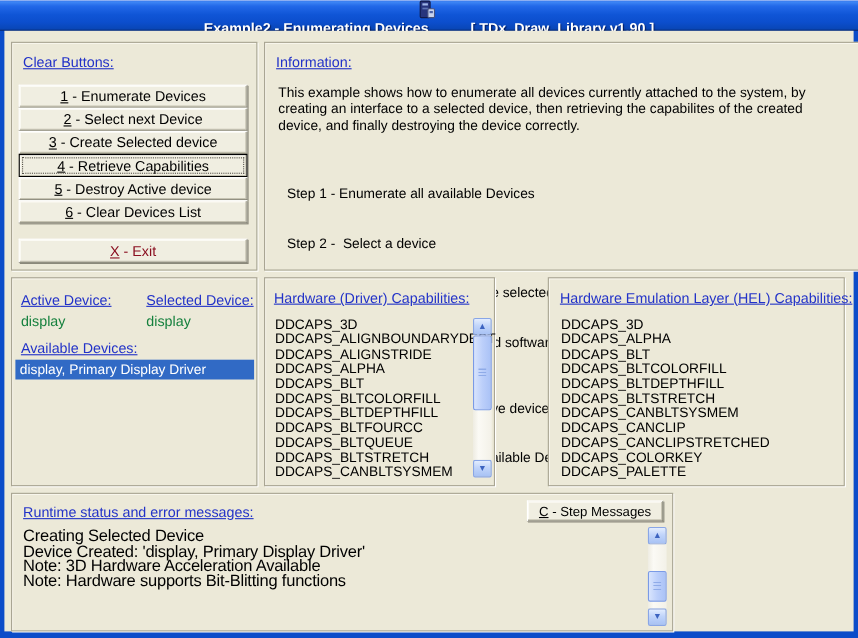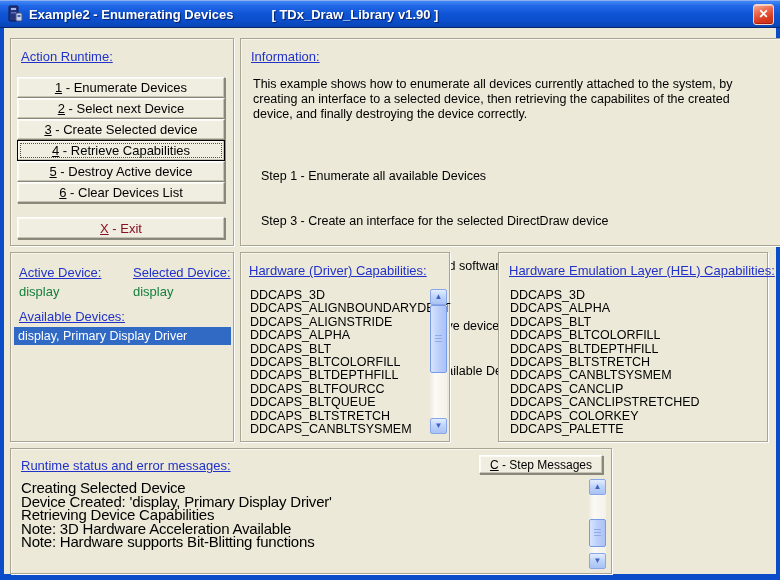--- a/index.html
+++ b/index.html
@@ -5,21 +5,21 @@
   * { margin:0; padding:0; box-sizing:border-box; }
   html,body { width:780px; height:580px; background:#d8d4c8; font-family:"Liberation Sans", sans-serif; }
 
   .window { position:absolute; left:0; top:0; width:780px; height:580px;
     background:#0b4cc9; overflow:hidden; }
 
   
   .titlebar { position:absolute; left:0; top:0; width:780px; height:28px;
     background:linear-gradient(180deg,#2a63e2 0%,#3f87f5 6%,#2268e8 20%,#0f55d6 48%,#0c4ecd 72%,#0947b9 92%,#0a3d9e 100%);
     box-shadow: inset 0 1px 0 rgba(255,255,255,.45), inset 0 -1px 0 rgba(0,0,30,.35);
-    display:flex; align-items:center; padding:0 6px; }
+    display:flex; align-items:center; padding:0 6px;flex-direction:column; }
   .app-icon { width:18px; height:18px; margin-right:5px; flex:0 0 auto; }
   .title-text { color:#fff; font-weight:bold; font-size:13px; text-shadow:1px 1px 1px rgba(0,0,40,.6); white-space:pre; }
   .title-right { margin-left:38px; }
   .close-btn { margin-left:auto; width:21px; height:21px; border-radius:3px;
     background:linear-gradient(160deg,#f7b09a 0%,#ec6a4e 35%,#d83a1e 70%,#c5321a 100%);
     border:1px solid #f0d8c8; box-shadow: inset 0 1px 0 rgba(255,255,255,.55), inset 0 -1px 0 rgba(120,0,0,.45);
     color:#fff; font-size:12px; font-weight:bold; line-height:19px; text-align:center; cursor:pointer; }
 
   .client { position:absolute; left:4px; top:28px; width:772px; height:546px; background:#ece9d8; }
 
@@ -81,35 +81,36 @@
       <rect x="10" y="8" width="6" height="8" rx="1" fill="#c8d4ee" stroke="#46527e"></rect>
       <rect x="11.5" y="10" width="3" height="2" fill="#4a62a8"></rect>
     </svg>
     <span class="title-text"><span>Example2 - Enumerating Devices</span><span class="title-right">[ TDx_Draw_Library v1.90 ]</span></span>
     <div class="close-btn"><span>✕</span></div>
   </div>
 
   <div class="client">
 
     <div class="panel" style="left:6px; top:10px; width:224px; height:208px;">
-      <div class="lbl" style="position:absolute; left:10px; top:10px;">Action Runtime:</div>
+      <div class="lbl" style="position:absolute; left:10px; top:10px;">Clear Buttons:</div>
       <div class="btn" style="left:6px; top:38px;  width:208px; height:21px;"><span class="u">1</span><span> - Enumerate Devices</span></div>
       <div class="btn" style="left:6px; top:59px;  width:208px; height:21px;"><span class="u">2</span><span> - Select next Device</span></div>
       <div class="btn" style="left:6px; top:80px;  width:208px; height:21px;"><span class="u">3</span><span> - Create Selected device</span></div>
       <div class="btn focused" style="left:6px; top:101px; width:208px; height:21px;"><span class="u">4</span><span> - Retrieve Capabilities</span></div>
       <div class="btn" style="left:6px; top:122px; width:208px; height:21px;"><span class="u">5</span><span> - Destroy Active device</span></div>
       <div class="btn" style="left:6px; top:143px; width:208px; height:21px;"><span class="u">6</span><span> - Clear Devices List</span></div>
       <div class="btn exit" style="left:6px; top:178px; width:208px; height:22px;"><span class="u">X</span><span> - Exit</span></div>
     </div>
 
     <div class="panel" style="left:236px; top:10px; width:572px; height:208px;">
       <div class="lbl" style="position:absolute; left:10px; top:10px;">Information:</div>
       <div class="memo-text">This example shows how to enumerate all devices currently attached to the system, by creating an interface to a selected device, then retrieving the capabilites of the created device, and finally destroying the device correctly.</div>
       <div class="steps">
         <div>Step 1 - Enumerate all available Devices</div>
+        <div>Step 2 -  Select a device</div>
         <div>Step 3 - Create an interface for the selected DirectDraw device</div>
         <div>Step 4 - Retrieve the hardware and software-emulation capabilities of the selected device.</div>
         <div>Step 5 - Destroy the currently active device.</div>
         <div>Step 6 - Clear all entries in the Available Devices List</div>
       </div>
       <div class="sb" style="right:8px; top:44px; height:158px;">
         <div class="sb-btn"><span>▲</span></div>
         <div class="sb-track">
           <div class="sb-thumb" style="top:0; height:103px;"></div>
         </div>
@@ -168,21 +169,20 @@
         <div>DDCAPS_PALETTE</div>
       </div>
     </div>
 
     <div class="panel" style="left:6px; top:420px; width:602px; height:126px;">
       <div class="lbl" style="position:absolute; left:10px; top:9px;">Runtime status and error messages:</div>
       <div class="btn" style="right:8px; top:6px; width:124px; height:19px; font-size:12px;"><span class="u">C</span><span> - Step Messages</span></div>
       <div class="status-lines">
         <div>Creating Selected Device</div>
         <div>Device Created: 'display, Primary Display Driver'</div>
-        <div>Retrieving Device Capabilities</div>
         <div>Note: 3D Hardware Acceleration Available</div>
         <div>Note: Hardware supports Bit-Blitting functions</div>
       </div>
       <div class="sb" style="right:5px; top:30px; height:90px;">
         <div class="sb-btn"><span>▲</span></div>
         <div class="sb-track">
           <div class="sb-thumb" style="top:24px; height:28px;"></div>
         </div>
         <div class="sb-btn"><span>▼</span></div>
       </div>

